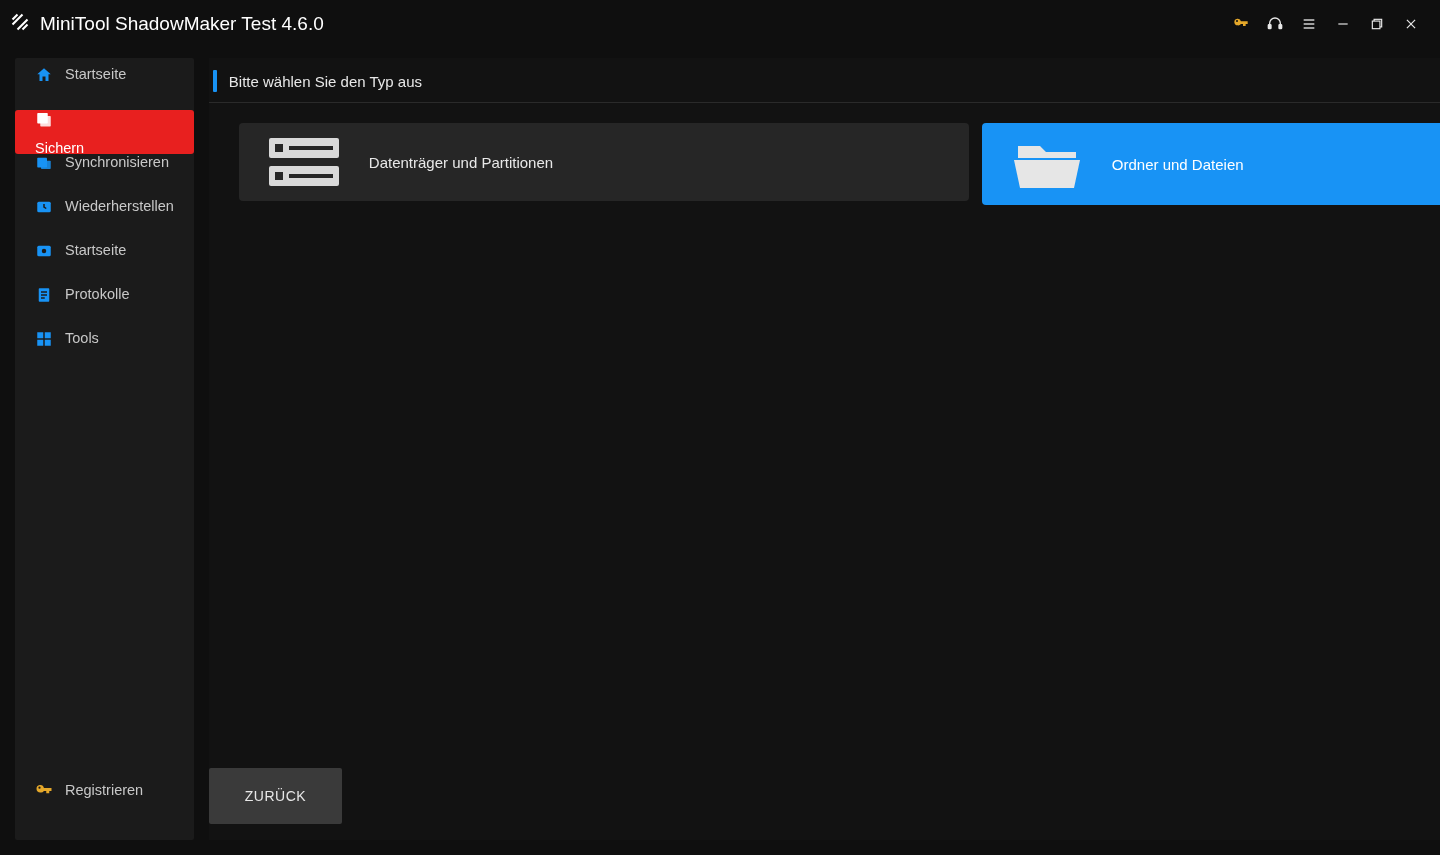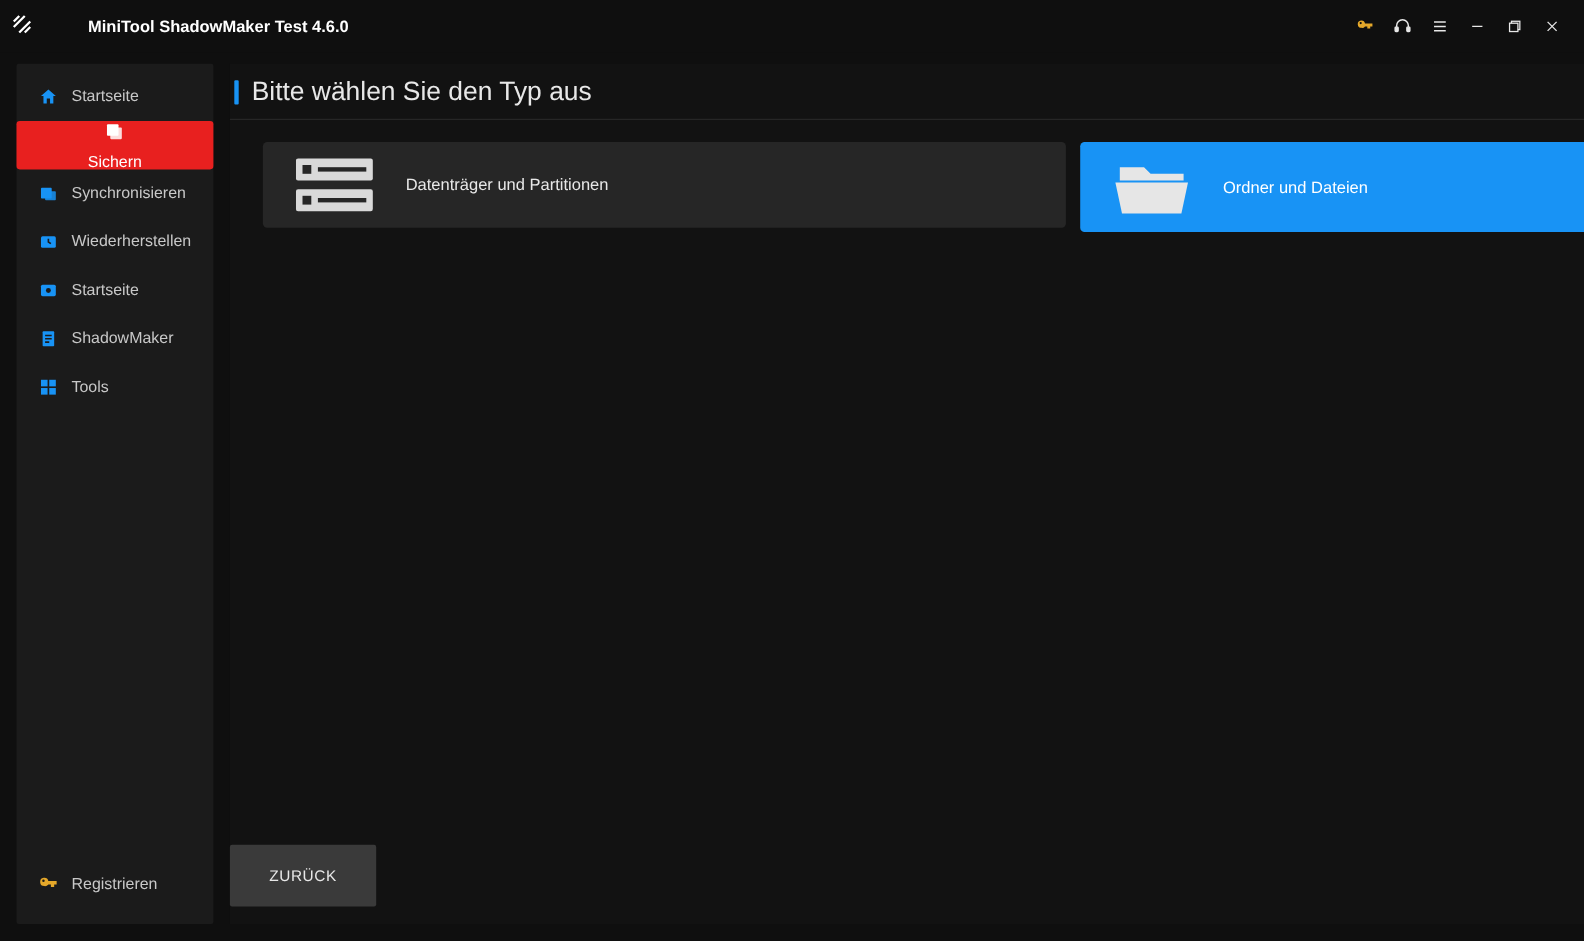--- a/index.html
+++ b/index.html
@@ -29,21 +29,21 @@
   
   .title-bar {
     height: 48px;
     display: flex;
     align-items: center;
     justify-content: space-between;
     padding: 0 12px 0 10px;
     background: var(--bg-dark);
   }
   .title-left { display: flex; align-items: center; gap: 10px; }
-  .app-title { font-size: 15px; font-weight: 700; color: var(--text-light); margin-left: 40px; }
+  .app-title { font-size: 19px; font-weight: 400; color: var(--text-light); }
   .title-right { display: flex; align-items: center; gap: 0; }
   .title-btn {
     width: 34px; height: 34px;
     display: flex; align-items: center; justify-content: center;
     color: var(--text-white);
     cursor: pointer;
   }
   .title-btn.gold { color: var(--key-gold); }
   
   .body-wrap { flex: 1; display: flex; padding: 10px 15px 15px 15px; gap: 15px; min-height: 0; }
@@ -52,21 +52,21 @@
     background: var(--bg-sidebar);
     display: flex;
     flex-direction: column;
     border-radius: 2px;
   }
   .nav-top { padding-top: 8px; flex: 1; }
   .nav-bottom { padding-bottom: 14px; }
   .nav-item {
     height: 44px;
     display: flex;
-    align-items: center;
+    align-items: flex-start;
     gap: 12px;
     padding: 0 20px;
     font-size: 14.5px;
     color: var(--text-gray);
     cursor: pointer;
   }
   .nav-item .nav-icon { width: 18px; height: 18px; display:flex; align-items:center; justify-content:center; color: var(--accent-blue); flex-shrink:0;}
   .nav-bottom .nav-item .nav-icon.gold { color: var(--key-gold); }
   .nav-item.active {
     background: var(--accent-red);
@@ -86,21 +86,21 @@
   .page-header {
     display: flex;
     align-items: center;
     gap: 12px;
     padding: 12px 4px 10px 4px;
     border-bottom: 1px solid #2a2a2a;
   }
   .page-header .bar {
     width: 4px; height: 22px; background: var(--accent-blue); border-radius: 1px;
   }
-  .page-title { font-size: 24px; font-weight: 400; color: var(--text-white); }
+  .page-title { font-size: 15px; font-weight: 400; color: var(--text-white); }
   .content {
     flex: 1;
     padding: 20px 0 0 30px;
     display: flex;
     gap: 30px;
     min-height: 0;
   }
   .option-card {
     width: 730px;
     height: 78px;
@@ -246,21 +246,21 @@
 
       <div class="nav-item">
         <span class="nav-icon">
           <svg width="18" height="18" viewBox="0 0 24 24" fill="currentColor">
               <rect x="5" y="3" width="14" height="18" rx="1"></rect>
               <line x1="8" y1="8" x2="16" y2="8" stroke="#1b1b1b" stroke-width="2"></line>
               <line x1="8" y1="12" x2="16" y2="12" stroke="#1b1b1b" stroke-width="2"></line>
               <line x1="8" y1="16" x2="13" y2="16" stroke="#1b1b1b" stroke-width="2"></line>
             </svg>
         </span>
-        <span>ShadowMaker</span>
+        <span>Protokolle</span>
       </div>
 
       <div class="nav-item">
         <span class="nav-icon">
           <svg width="18" height="18" viewBox="0 0 24 24" fill="currentColor">
               <rect x="3" y="3" width="8" height="8"></rect>
               <rect x="13" y="3" width="8" height="8"></rect>
               <rect x="3" y="13" width="8" height="8"></rect>
               <rect x="13" y="13" width="8" height="8"></rect>
             </svg>

